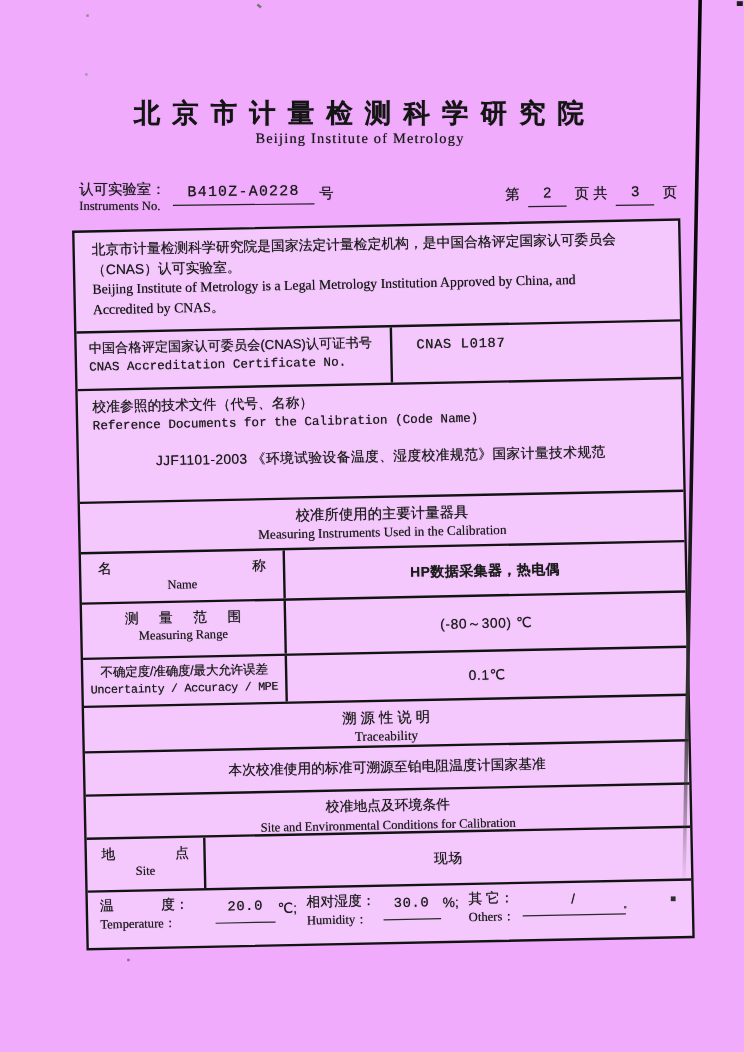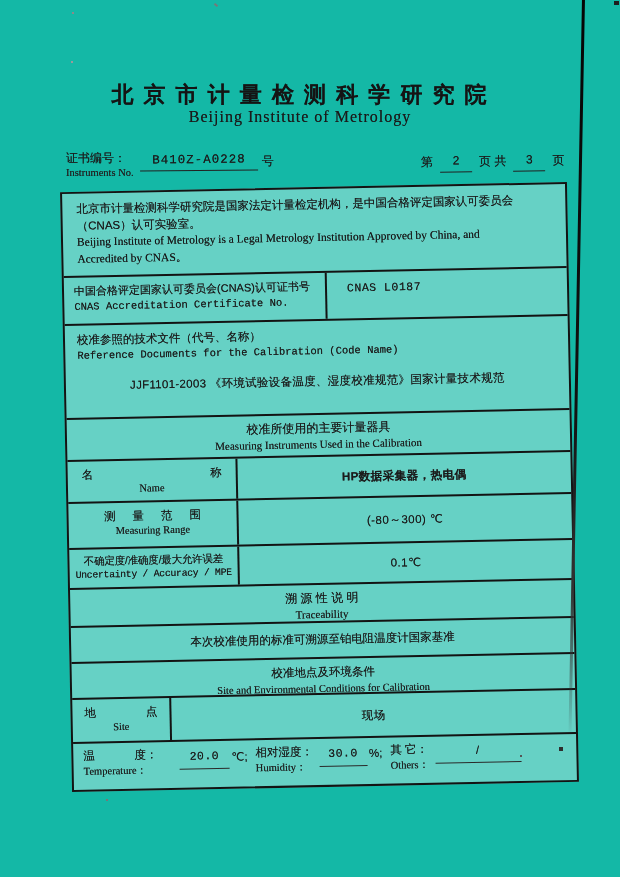--- a/index.html
+++ b/index.html
@@ -1,35 +1,35 @@
 <!DOCTYPE html>
 <html><head>
 <meta charset="utf-8">
 <style>
   * { margin:0; padding:0; box-sizing:border-box; }
   html,body { background:#e8e8e8; }
   body { width:620px; font-family:"Liberation Sans","DejaVu Sans",sans-serif; }
 
   .page {
     position:relative; width:620px; height:877px; margin:0 auto;
-    background:#14b8a6; overflow:hidden; color:#1b1b1b;
+    background:#f0abfc; overflow:hidden; color:#1b1b1b;
   }
   .cn  { font-family:"Liberation Sans","DejaVu Sans",sans-serif; }
   .serif { font-family:"Liberation Serif","DejaVu Serif",serif; }
   .mono  { font-family:"Liberation Mono","DejaVu Sans Mono",monospace; }
   .fuzz { text-shadow:0 0 .6px rgba(30,30,30,.75); }
 
   
   .title {
     position:absolute; top:80px; left:40px; width:520px; text-align:center;
     font-size:22px; font-weight:bold; letter-spacing:2px; color:#141414;
   }
   .subtitle {
     position:absolute; top:108px; left:40px; width:520px; text-align:center;
-    font-size:16px; letter-spacing:1px; color:#1a1a1a;
+    font-size:12px; letter-spacing:1px; color:#1a1a1a;
   }
 
   
   .cert-row { position:absolute; top:151px; left:66px; width:500px; display:flex; align-items:flex-start; }
   .lbl-stack { display:flex; flex-direction:column; line-height:1.25; }
   .lbl-stack .cn { font-size:12px; }
   .lbl-stack .en { font-size:10.5px; color:#222; }
   .cert-value {
     display:inline-block; min-width:118px; text-align:center; margin:2px 4px 0 6px;
     padding:0 8px 3px; font-size:12.5px; letter-spacing:1px;
@@ -127,21 +127,21 @@
 </head>
 <body>
 
 <div class="page fuzz">
 
   <div class="title cn">北 京 市 计 量 检 测 科 学 研 究 院</div>
   <div class="subtitle serif">Beijing Institute of  Metrology</div>
 
   <div class="cert-row">
     <div class="lbl-stack">
-      <span class="cn">证书编号：</span>
+      <span class="cn">认可实验室：</span>
       <span class="en serif">Instruments No.</span>
     </div>
     <span class="cert-value mono">B410Z-A0228</span>
     <span class="hao cn">号</span>
     <div class="pagination">
       <span class="pg-word cn">第</span>
       <span class="pg-num">2</span>
       <span class="pg-word cn">页 共</span>
       <span class="pg-num">3</span>
       <span class="pg-word cn">页</span>

